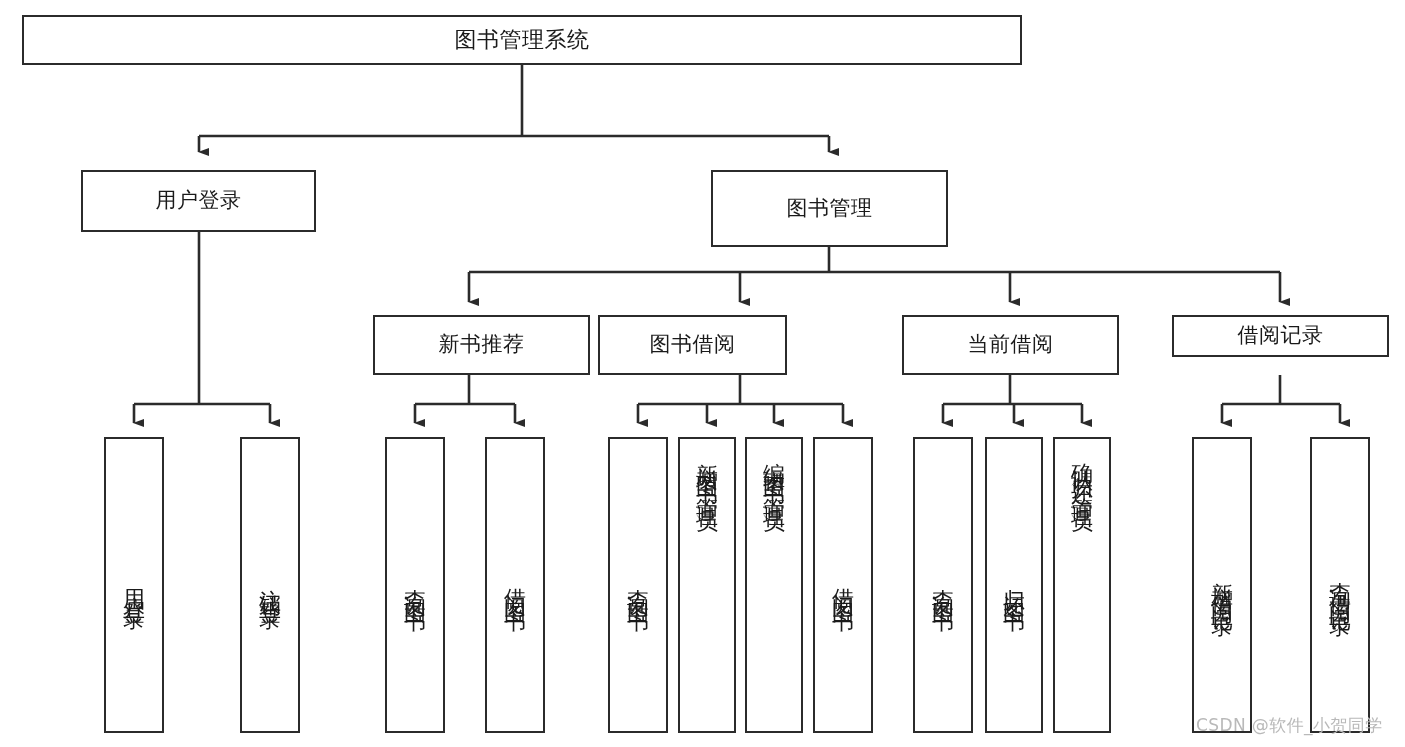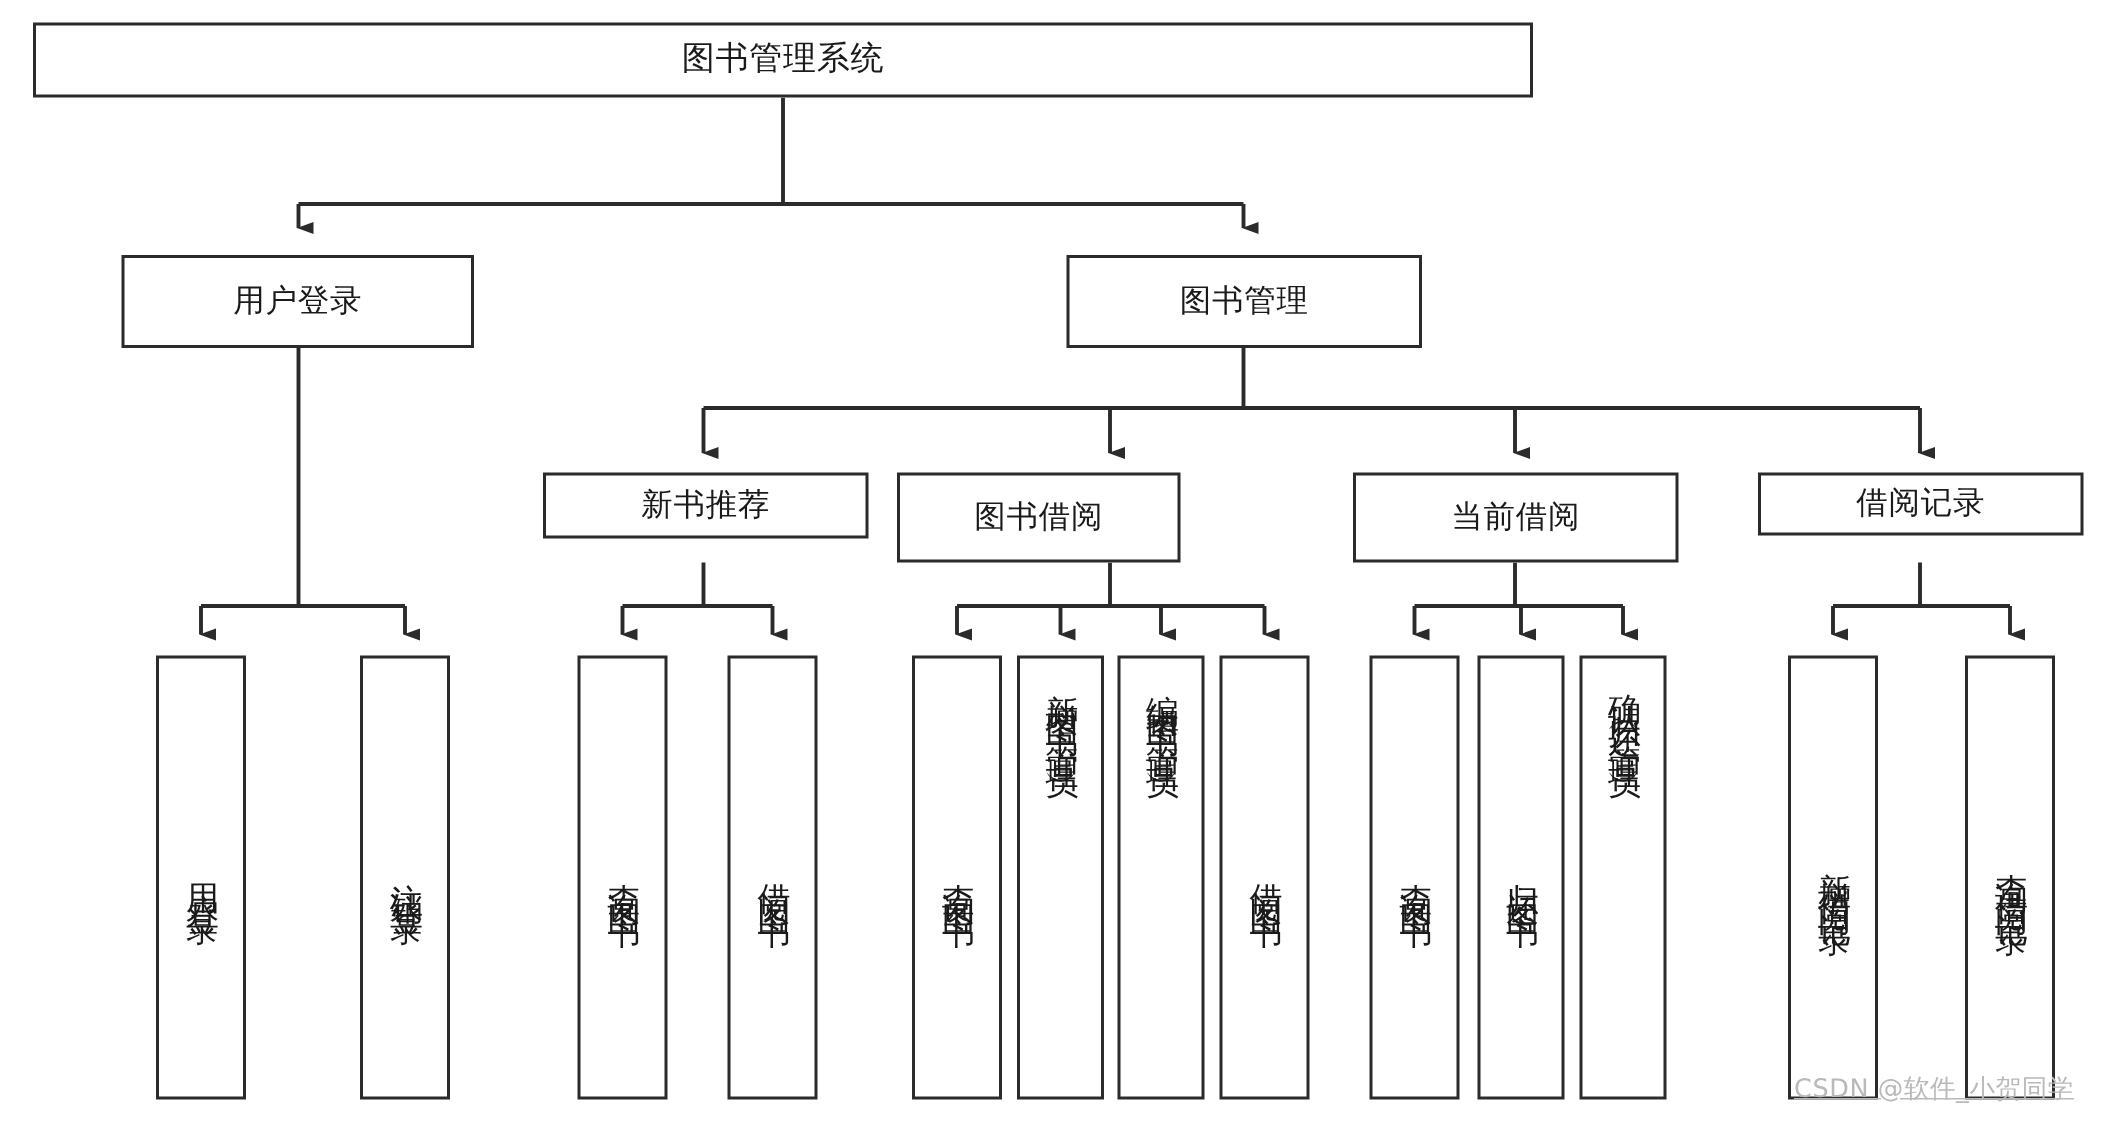--- a/index.html
+++ b/index.html
@@ -67,21 +67,20 @@
     font-size: 22px;
     letter-spacing: 7px;
     line-height: 1;
   }
   .watermark {
     position: absolute;
     color: #b9b9b9;
     font-size: 17px;
     white-space: nowrap;
     letter-spacing: 0.4px;
-    text-decoration: underline;
   }
 </style>
 </head>
 <body>
 
 <div id="diagram-root">
 
   <svg id="wires" viewBox="0 0 1405 747" xmlns="http://www.w3.org/2000/svg">
     <defs>
       <marker id="arrowhead" markerWidth="9" markerHeight="11" refX="4.5" refY="10" orient="auto" markerUnits="userSpaceOnUse">
@@ -132,25 +131,25 @@
     </g>
   </svg>
 
   <div class="node horiz root" style="left: 22px; top: 15px; width: 1000px; height: 50px;">
     <span class="node-label">图书管理系统</span>
   </div>
 
   <div class="node horiz" style="left: 81px; top: 170px; width: 235px; height: 62px;">
     <span class="node-label">用户登录</span>
   </div>
-  <div class="node horiz" style="left: 711px; top: 170px; width: 237px; height: 62px;">
+  <div class="node horiz" style="left: 711px; top: 170px; width: 237px; height: 77px;">
     <span class="node-label">图书管理</span>
   </div>
 
-  <div class="node horiz" style="left: 362px; top: 315px; width: 217px; height: 44px;">
+  <div class="node horiz" style="left: 373px; top: 315px; width: 217px; height: 60px;">
     <span class="node-label">新书推荐</span>
   </div>
   <div class="node horiz" style="left: 598px; top: 315px; width: 189px; height: 60px;">
     <span class="node-label">图书借阅</span>
   </div>
   <div class="node horiz" style="left: 902px; top: 315px; width: 217px; height: 60px; justify-content: center;">
     <span class="node-label">当前借阅</span>
   </div>
   <div class="node horiz" style="left: 1172px; top: 315px; width: 217px; height: 42px;">
     <span class="node-label">借阅记录</span>

